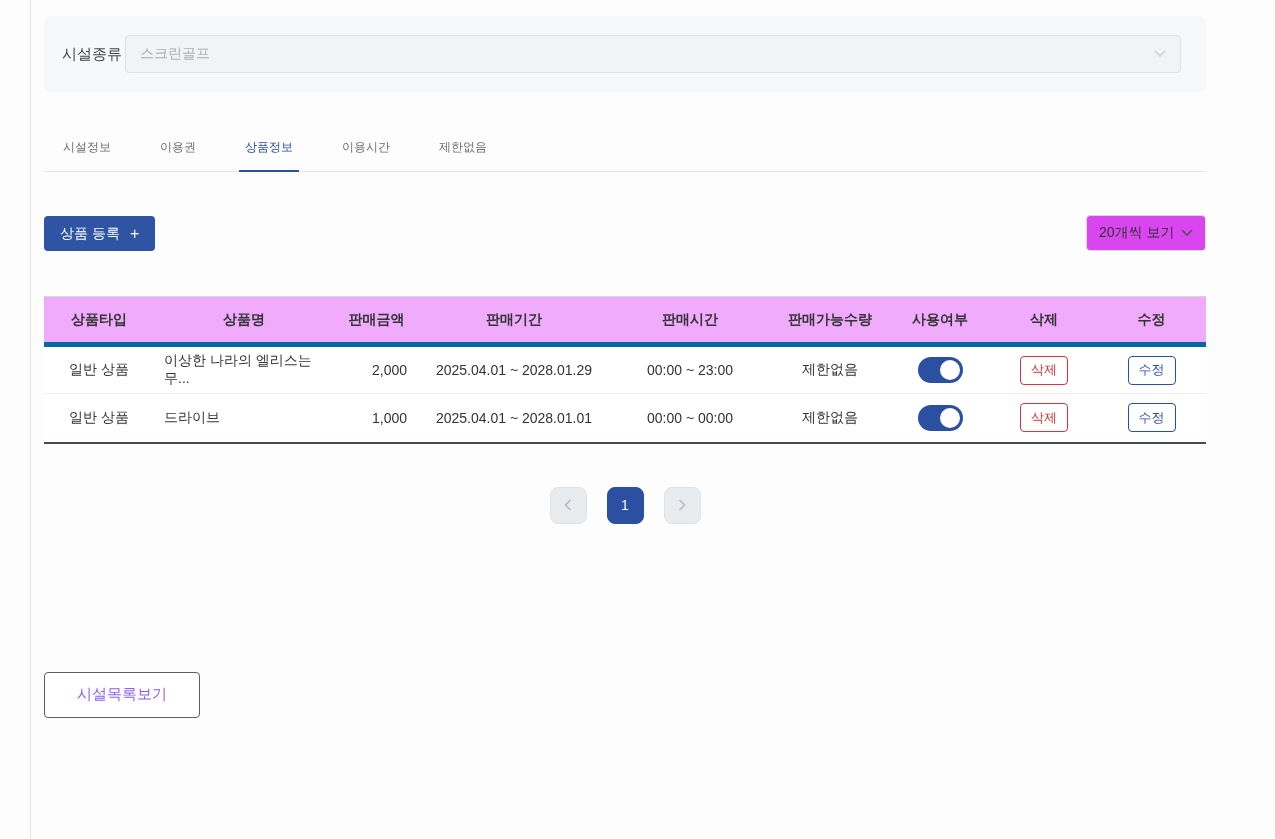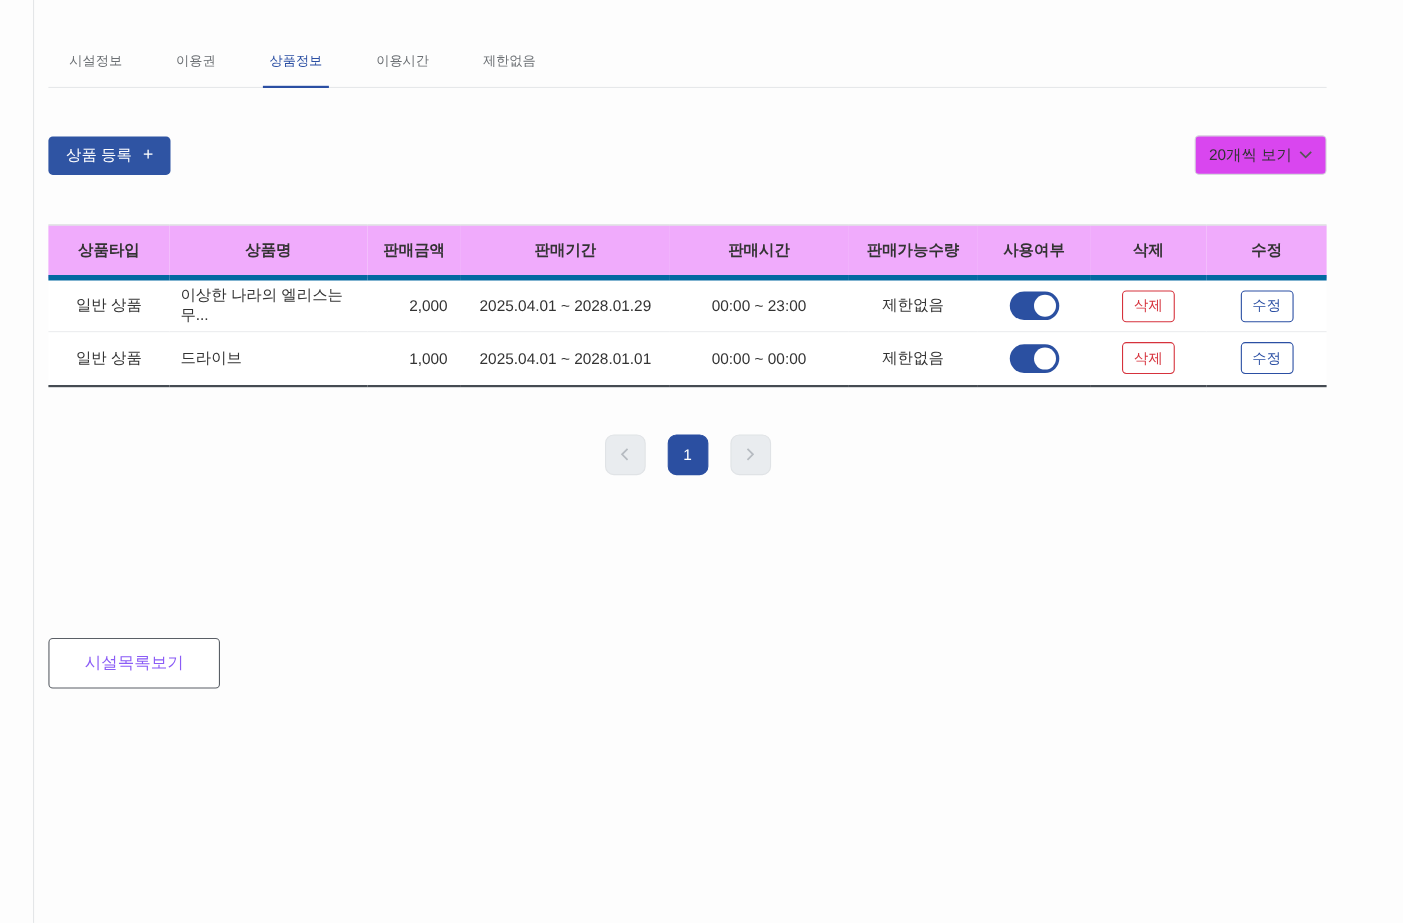--- a/index.html
+++ b/index.html
@@ -25,21 +25,21 @@
     display:flex; align-items:center; justify-content:space-between;
     padding:0 14px; color:#a9afb5; font-size:14px; cursor:default;
   }
 
   
   .tabs { display:flex; gap:37px; margin-top:35px; border-bottom:1px solid #e6e8ea; padding-left:13px; }
   .tab { font-size:12px; color:#6b6f73; padding:12px 6px 14px; cursor:pointer; white-space:nowrap; }
   .tab.active { color:#2b4fa3; font-weight:normal; border-bottom:2px solid #2b4fa3; margin-bottom:-1px; }
 
   
-  .toolbar { display:flex; justify-content:space-between; align-items:center; margin-top:43px; }
+  .toolbar { display:flex; justify-content:space-between; align-items:flex-end; margin-top:43px; }
   .register-btn {
     background:#2f54a3; color:#fff; border:none; border-radius:4px; height:35px;
     padding:0 16px; font-size:14px; display:inline-flex; align-items:center; gap:10px; cursor:pointer;
     font-family:"Liberation Sans", sans-serif;
   }
   .register-btn .plus { font-size:16px; line-height:1; }
   .pagesize-select {
     width:120px; height:36px; background:#d946ef; border:1px solid #d7dade; border-radius:4px;
     display:flex; align-items:center; justify-content:space-between; padding:0 12px;
     font-size:14px; color:#333; cursor:pointer;
@@ -80,20 +80,29 @@
                        cursor:pointer; font-family:Liberation Mono, monospace; }
 </style>
 </head>
 <body>
 
 <div class="left-rule"></div>
 
 <div class="content">
 
   
+  <div class="filter-panel">
+    <span class="filter-label">시설종류</span>
+    <div class="filter-select">
+      <span>스크린골프</span>
+      <svg width="12" height="8" viewBox="0 0 12 8">
+          <path d="M1 1l5 5 5-5" fill="none" stroke="#cfd3d7" stroke-width="1.6"></path>
+        </svg>
+    </div>
+  </div>
 
   
   <div class="tabs">
     <div class="tab">시설정보</div>
     <div class="tab">이용권</div>
     <div class="tab active">상품정보</div>
     <div class="tab">이용시간</div>
     <div class="tab">제한없음</div>
   </div>
 

